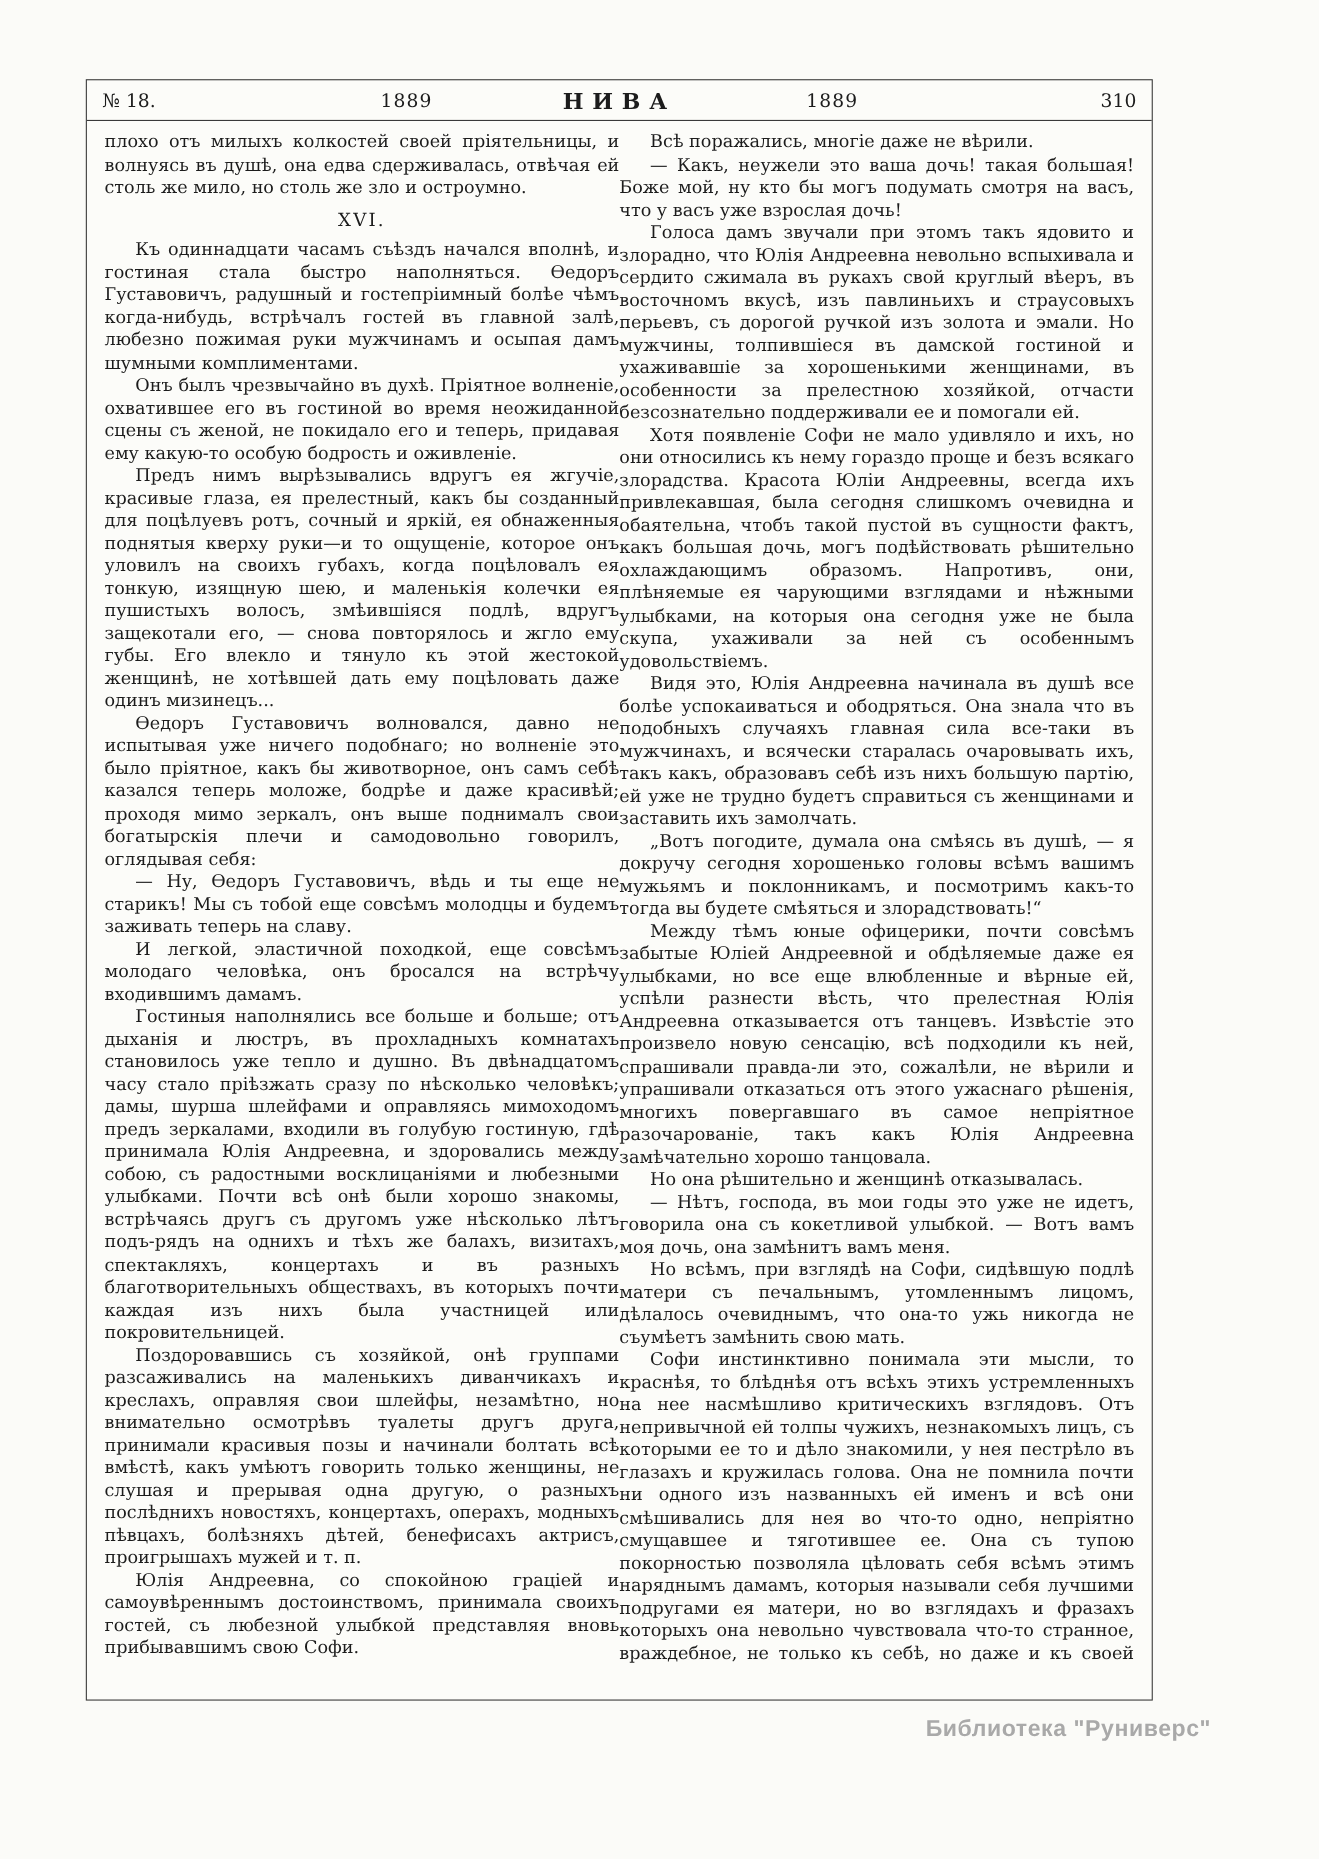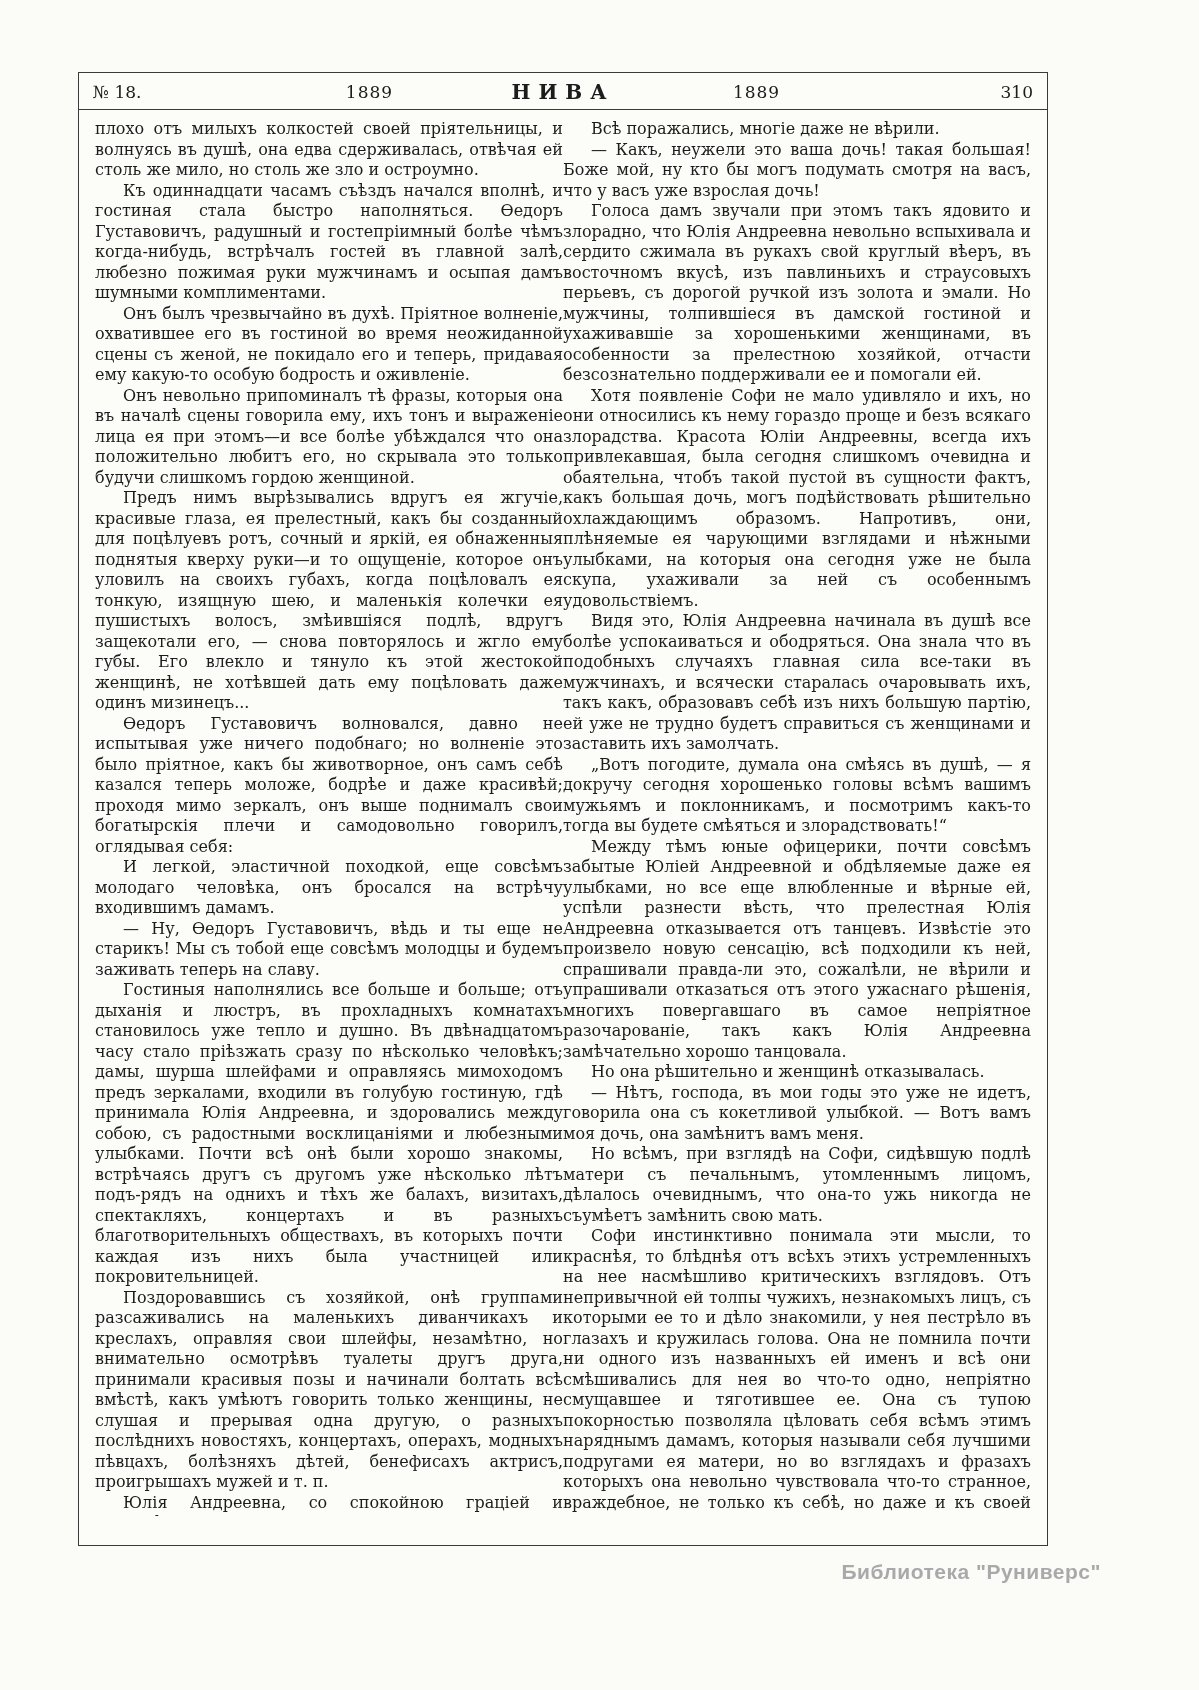--- a/index.html
+++ b/index.html
@@ -88,27 +88,27 @@
   <header class="masthead">
     <span class="issue">№ 18.</span>
     <span class="year">1889</span>
     <span class="title">НИВА</span>
     <span class="year">1889</span>
     <span class="pagenum">310</span>
   </header>
   <div class="columns">
     <div class="col" id="col-left">
         <p class="opening">плохо отъ милыхъ колкостей своей пріятельницы, и волнуясь въ душѣ, она едва сдерживалась, отвѣчая ей столь же мило, но столь же зло и остроумно.</p>
+        <h2 class="heading">XVI.</h2>
         <p class="paragraph">Къ одиннадцати часамъ съѣздъ начался вполнѣ, и гостиная стала быстро наполняться. Ѳедоръ Густавовичъ, радушный и гостепріимный болѣе чѣмъ когда-нибудь, встрѣчалъ гостей въ главной залѣ, любезно пожимая руки мужчинамъ и осыпая дамъ шумными комплиментами.</p>
         <p class="paragraph">Онъ былъ чрезвычайно въ духѣ. Пріятное волненіе, охватившее его въ гостиной во время неожиданной сцены съ женой, не покидало его и теперь, придавая ему какую-то особую бодрость и оживленіе.</p>
-        <p class="paragraph">Онъ невольно припоминалъ тѣ фразы, которыя она въ началѣ сцены говорила ему, ихъ тонъ и выраженіе лица ея при этомъ—и все болѣе убѣждался что она положительно любитъ его, но скрывала это только будучи слишкомъ гордою женщиной.</p>
         <p class="paragraph">Предъ нимъ вырѣзывались вдругъ ея жгучіе, красивые глаза, ея прелестный, какъ бы созданный для поцѣлуевъ ротъ, сочный и яркій, ея обнаженныя поднятыя кверху руки—и то ощущеніе, которое онъ уловилъ на своихъ губахъ, когда поцѣловалъ ея тонкую, изящную шею, и маленькія колечки ея пушистыхъ волосъ, змѣившіяся подлѣ, вдругъ защекотали его, — снова повторялось и жгло ему губы. Его влекло и тянуло къ этой жестокой женщинѣ, не хотѣвшей дать ему поцѣловать даже одинъ мизинецъ...</p>
         <p class="paragraph">Ѳедоръ Густавовичъ волновался, давно не испытывая уже ничего подобнаго; но волненіе это было пріятное, какъ бы животворное, онъ самъ себѣ казался теперь моложе, бодрѣе и даже красивѣй; проходя мимо зеркалъ, онъ выше поднималъ свои богатырскія плечи и самодовольно говорилъ, оглядывая себя:</p>
+        <p class="paragraph">— Ну, Ѳедоръ Густавовичъ, вѣдь и ты еще не старикъ! Мы съ тобой еще совсѣмъ молодцы и будемъ заживать теперь на славу.</p>
         <p class="paragraph">И легкой, эластичной походкой, еще совсѣмъ молодаго человѣка, онъ бросался на встрѣчу входившимъ дамамъ.</p>
-        <p class="paragraph">— Ну, Ѳедоръ Густавовичъ, вѣдь и ты еще не старикъ! Мы съ тобой еще совсѣмъ молодцы и будемъ заживать теперь на славу.</p>
         <p class="paragraph">Гостиныя наполнялись все больше и больше; отъ дыханія и люстръ, въ прохладныхъ комнатахъ становилось уже тепло и душно. Въ двѣнадцатомъ часу стало пріѣзжать сразу по нѣсколько человѣкъ; дамы, шурша шлейфами и оправляясь мимоходомъ предъ зеркалами, входили въ голубую гостиную, гдѣ принимала Юлія Андреевна, и здоровались между собою, съ радостными восклицаніями и любезными улыбками. Почти всѣ онѣ были хорошо знакомы, встрѣчаясь другъ съ другомъ уже нѣсколько лѣтъ подъ-рядъ на однихъ и тѣхъ же балахъ, визитахъ, спектакляхъ, концертахъ и въ разныхъ благотворительныхъ обществахъ, въ которыхъ почти каждая изъ нихъ была участницей или покровительницей.</p>
         <p class="paragraph">Поздоровавшись съ хозяйкой, онѣ группами разсаживались на маленькихъ диванчикахъ и креслахъ, оправляя свои шлейфы, незамѣтно, но внимательно осмотрѣвъ туалеты другъ друга, принимали красивыя позы и начинали болтать всѣ вмѣстѣ, какъ умѣютъ говорить только женщины, не слушая и прерывая одна другую, о разныхъ послѣднихъ новостяхъ, концертахъ, операхъ, модныхъ пѣвцахъ, болѣзняхъ дѣтей, бенефисахъ актрисъ, проигрышахъ мужей и т. п.</p>
         <p class="paragraph">Юлія Андреевна, со спокойною граціей и самоувѣреннымъ достоинствомъ, принимала своихъ гостей, съ любезной улыбкой представляя вновь прибывавшимъ свою Софи.</p>
       </div>
     <div class="col" id="col-right">
         <p class="paragraph">Всѣ поражались, многіе даже не вѣрили.</p>
         <p class="paragraph">— Какъ, неужели это ваша дочь! такая большая! Боже мой, ну кто бы могъ подумать смотря на васъ, что у васъ уже взрослая дочь!</p>
         <p class="paragraph">Голоса дамъ звучали при этомъ такъ ядовито и злорадно, что Юлія Андреевна невольно вспыхивала и сердито сжимала въ рукахъ свой круглый вѣеръ, въ восточномъ вкусѣ, изъ павлиньихъ и страусовыхъ перьевъ, съ дорогой ручкой изъ золота и эмали. Но мужчины, толпившіеся въ дамской гостиной и ухаживавшіе за хорошенькими женщинами, въ особенности за прелестною хозяйкой, отчасти безсознательно поддерживали ее и помогали ей.</p>
         <p class="paragraph">Хотя появленіе Софи не мало удивляло и ихъ, но они относились къ нему гораздо проще и безъ всякаго злорадства. Красота Юліи Андреевны, всегда ихъ привлекавшая, была сегодня слишкомъ очевидна и обаятельна, чтобъ такой пустой въ сущности фактъ, какъ большая дочь, могъ подѣйствовать рѣшительно охлаждающимъ образомъ. Напротивъ, они, плѣняемые ея чарующими взглядами и нѣжными улыбками, на которыя она сегодня уже не была скупа, ухаживали за ней съ особеннымъ удовольствіемъ.</p>
         <p class="paragraph">Видя это, Юлія Андреевна начинала въ душѣ все болѣе успокаиваться и ободряться. Она знала что въ подобныхъ случаяхъ главная сила все-таки въ мужчинахъ, и всячески старалась очаровывать ихъ, такъ какъ, образовавъ себѣ изъ нихъ большую партію, ей уже не трудно будетъ справиться съ женщинами и заставить ихъ замолчать.</p>

